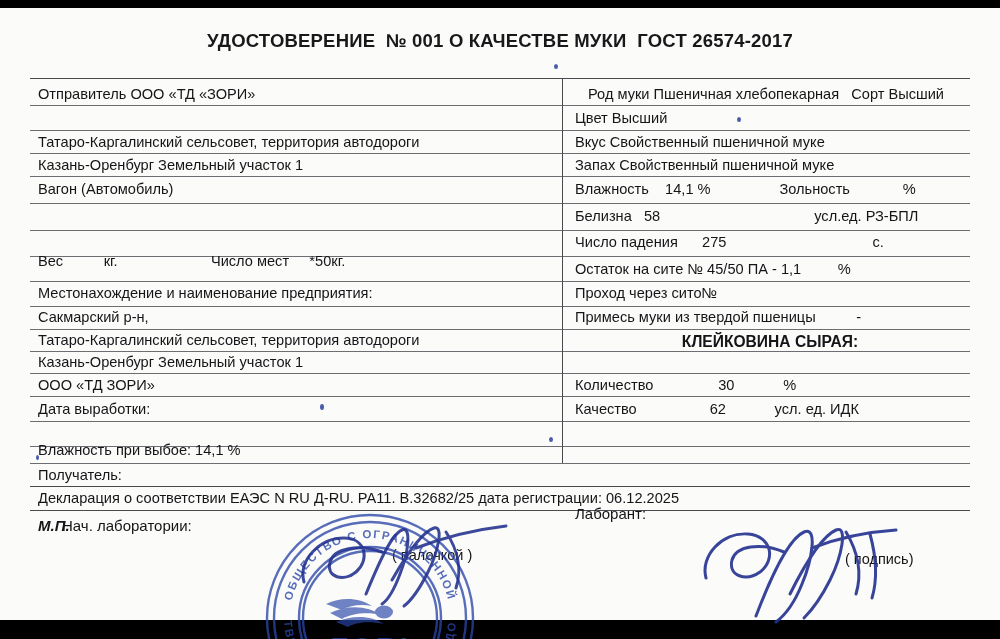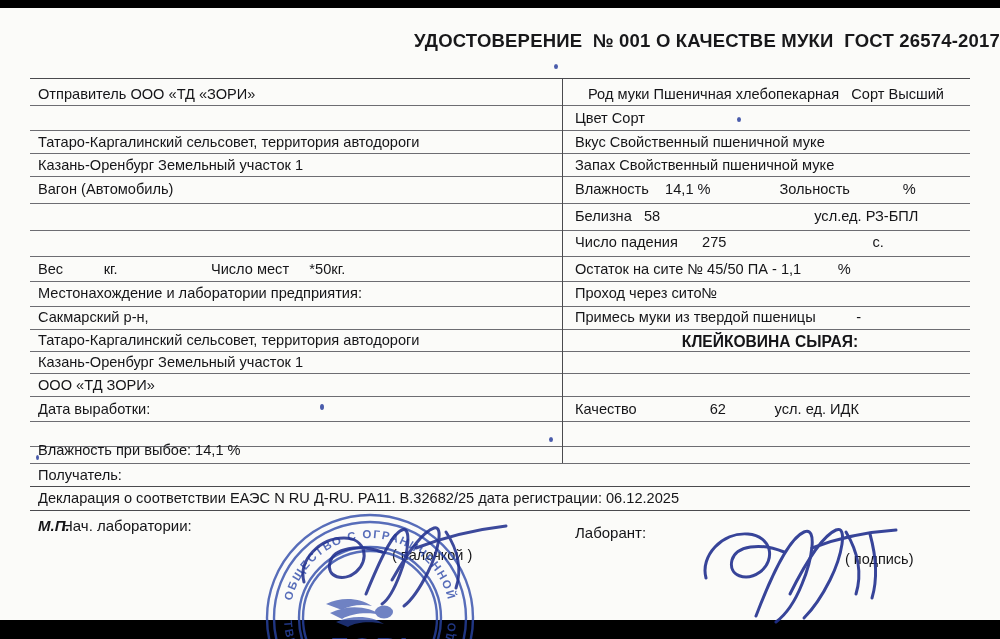--- a/index.html
+++ b/index.html
@@ -31,21 +31,21 @@
     height: 612px;
     background: #fbfbf9;
   }
 
   
   .doc-title {
     position: absolute;
     left: 0;
     top: 30px;
     width: 1000px;
-    text-align: right;
+    text-align: center;
     font-size: 18.5px;
     font-weight: bold;
     letter-spacing: 0.2px;
     color: #18181a;
     white-space: pre;
   }
 
   .ink-fleck {
     position: absolute;
     background: #2a3f9d;
@@ -160,49 +160,50 @@
     <div class="hline" style="top:432px;"></div>
 
     <div class="vline" style="left:532px;height:385px;"></div>
 
     <div class="cell col-left" style="top:9px;">Отправитель ООО «ТД «ЗОРИ»</div>
     <div class="cell col-left" style="top:57px;">Татаро-Каргалинский сельсовет, территория автодороги</div>
     <div class="cell col-left" style="top:80px;">Казань-Оренбург Земельный участок 1</div>
     <div class="cell col-left" style="top:104px;">Вагон (Автомобиль)</div>
     <div class="cell col-left" style="top:131px;"></div>
     <div class="cell col-left" style="top:157px;"></div>
-    <div class="cell col-left" style="top:184px;">Вес          кг.                       Число мест     *50кг.</div>
-    <div class="cell col-left" style="top:208px;">Местонахождение и лаборатории предприятия:</div>
+    <div class="cell col-left" style="top:176px;">Вес          кг.                       Число мест     *50кг.</div>
+    <div class="cell col-left" style="top:208px;">Местонахождение и наименование предприятия:</div>
     <div class="cell col-left" style="top:232px;">Сакмарский р-н,</div>
     <div class="cell col-left" style="top:255px;">Татаро-Каргалинский сельсовет, территория автодороги</div>
     <div class="cell col-left" style="top:277px;">Казань-Оренбург Земельный участок 1</div>
     <div class="cell col-left" style="top:300px;">ООО «ТД ЗОРИ»</div>
     <div class="cell col-left" style="top:324px;">Дата выработки:</div>
     <div class="cell col-left" style="top:349px;margin-top:16px;">Влажность при выбое: 14,1 %</div>
     <div class="cell col-left" style="top:390px;">Получатель:</div>
 
     <div class="cell col-right" style="top:9px;margin-left:13px;">Род муки Пшеничная хлебопекарная   Сорт Высший</div>
-    <div class="cell col-right" style="top:33px;">Цвет Сорт</div>
+    <div class="cell col-right" style="top:33px;">Цвет Высший</div>
     <div class="cell col-right" style="top:57px;">Вкус Свойственный пшеничной муке</div>
     <div class="cell col-right" style="top:80px;">Запах Свойственный пшеничной муке</div>
     <div class="cell col-right" style="top:104px;">Влажность    14,1 %                 Зольность             %</div>
     <div class="cell col-right" style="top:131px;">Белизна   58                                      усл.ед. РЗ-БПЛ</div>
     <div class="cell col-right" style="top:157px;">Число падения      275                                    с.</div>
     <div class="cell col-right" style="top:184px;">Остаток на сите № 45/50 ПА - 1,1         %</div>
     <div class="cell col-right" style="top:208px;">Проход через сито№</div>
     <div class="cell col-right" style="top:232px;">Примесь муки из твердой пшеницы          -</div>
     <div class="cell bold center" style="left:545px;width:390px;top:256px;font-size:15.6px;">КЛЕЙКОВИНА СЫРАЯ:</div>
+    <div class="cell col-right" style="top:300px;">Количество                30            %</div>
     <div class="cell col-right" style="top:324px;">Качество                  62            усл. ед. ИДК</div>
 
     <div class="cell fullrow" style="top:413px;">Декларация о соответствии ЕАЭС N RU Д-RU. РА11. В.32682/25 дата регистрации: 06.12.2025</div>
   </div>
 
   <div class="sig-label" style="left:38px;top:517px;font-weight:bold;font-style:italic;">М.П.</div>
   <div class="sig-label" style="left:62px;top:517px;">Нач. лаборатории:</div>
-  <div class="sig-label" style="left:575px;top:524px;">Лаборант:</div>
+  <div class="sig-label" style="left:575px;top:505px;">Лаборант:</div>
 
   <div class="sig-paren" style="left:392px;top:547px;">( палочкой )</div>
   <div class="sig-paren" style="left:845px;top:551px;">( подпись)</div>
 
   <svg class="stamp" viewBox="0 0 212 212" xmlns="http://www.w3.org/2000/svg">
     <defs>
       <path id="arcTop" d="M 26,106 A 80,80 0 0 1 186,106"></path>
       <path id="arcBottom" d="M 20,106 A 86,86 0 0 0 192,106"></path>
       <path id="arcSmall" d="M 52,110 A 54,54 0 0 0 160,110"></path>
     </defs>

